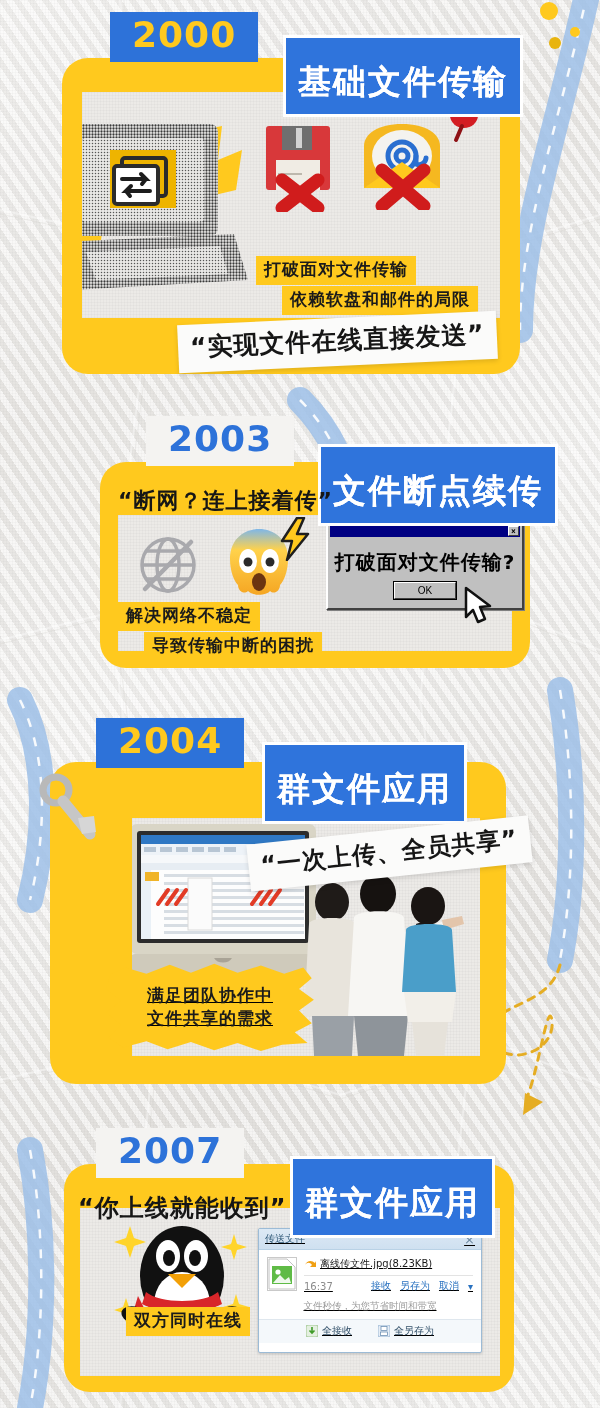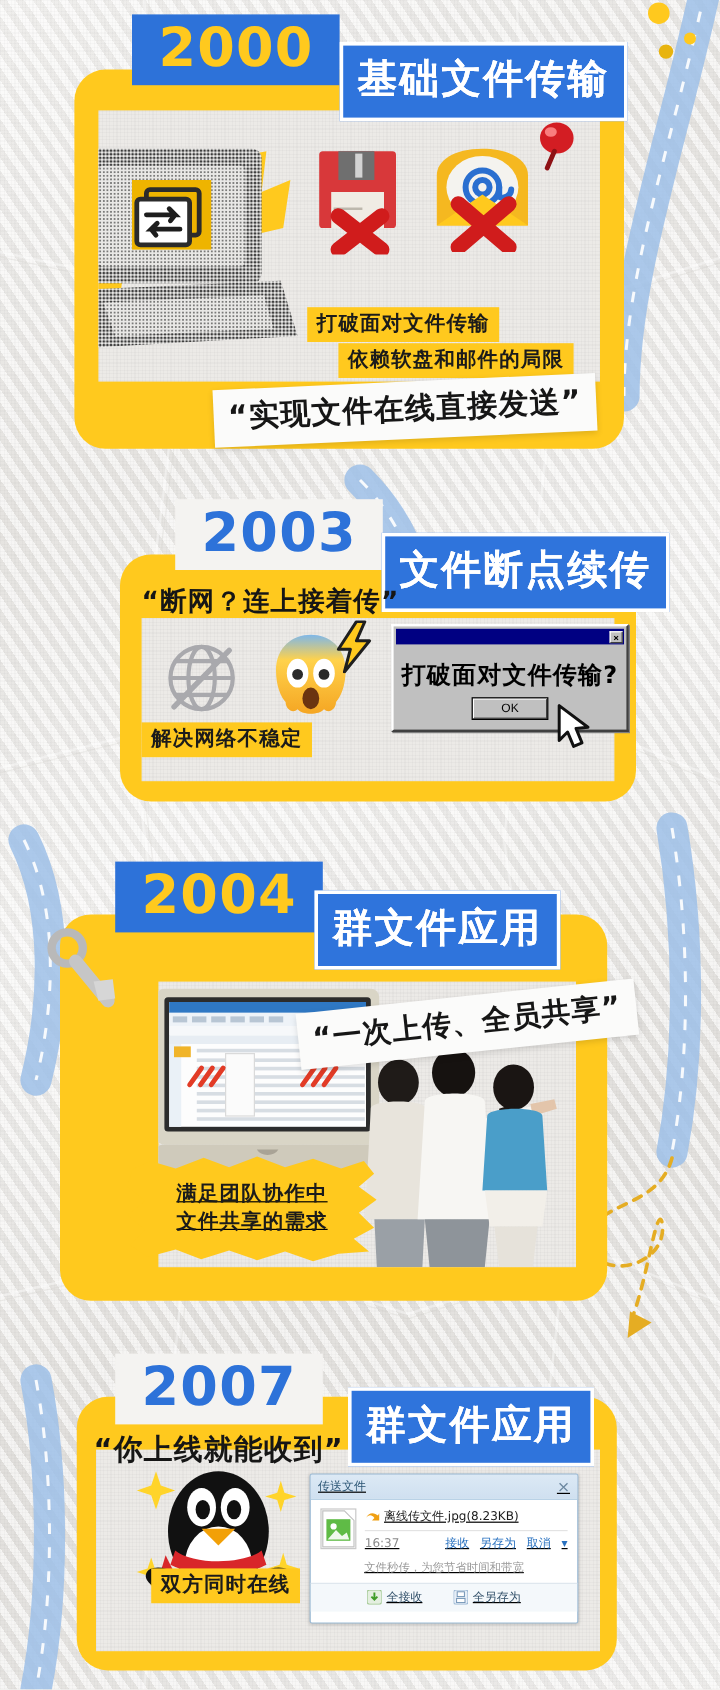--- a/index.html
+++ b/index.html
@@ -22,34 +22,34 @@
   }
   #paper-creases{position:absolute;inset:0;z-index:1;opacity:.5;}
 
   
   #road-deco{position:absolute;inset:0;z-index:2;pointer-events:none;}
 
   
   .year-badge{
     position:absolute; z-index:30;
     display:flex; align-items:center; justify-content:center;
-    font-size:45px; font-weight:bold; letter-spacing:1px;
+    font-size:36px; font-weight:bold; letter-spacing:1px;
     line-height:1;
     font-family:"DejaVu Sans","Liberation Sans",sans-serif;
   }
   .year-badge.onblue{ background:#2d72d9; color:#ffc91e; padding:5px 22px 9px; }
   .year-badge.onwhite{ background:#f4f3f1; color:#2d72d9; padding:5px 22px 9px; }
 
   
   .title-chip{
     position:absolute; z-index:31;
     background:#2f74dc;
     color:#ffffff;
     font-size:33px; font-weight:bold; letter-spacing:2px;
-    padding:6px 12px 9px;
+    padding:22px 12px 9px;
     border:3px solid #ffffff;
     text-shadow:0 0 0 #fff;
     font-family:"DejaVu Sans","Liberation Sans",sans-serif;
     white-space:nowrap;
   }
 
   
   .card-yellow{
     position:absolute; z-index:10;
     background:#ffc91e;
@@ -340,20 +340,21 @@
   </div>
   <div class="win95-msg">打破面对文件传输?</div>
   <div class="win95-ok">OK</div>
 </div>
 <svg width="34" height="40" viewBox="0 0 34 40" style="position:absolute;left:462px;top:586px;z-index:34;">
   <path d="M4 2 L4 31 L11 24 L16 36 L23 33 L18 21 L28 20 Z" fill="#ffffff" stroke="#111" stroke-width="2.5" stroke-linejoin="round"></path>
 </svg>
 
 <div class="cap-group" style="left:118px; top:602px;">
   <div><span class="hl-line">解决网络不稳定</span></div>
+  <div class="r2"><span class="hl-line">导致传输中断的困扰</span></div>
 </div>
 
 <div class="card-yellow" style="left:50px; top:762px; width:456px; height:322px;"></div>
 <div class="card-inner" style="left:132px; top:818px; width:348px; height:238px;">
 
   <svg width="200" height="168" viewBox="0 0 200 168" style="position:absolute;left:-6px;top:4px;">
     <rect x="4" y="2" width="186" height="130" rx="7" fill="#d9d5c6"></rect>
     <rect x="11" y="9" width="172" height="112" rx="3" fill="#2c2c2c"></rect>
     <rect x="15" y="13" width="164" height="104" fill="#fdfdfd"></rect>
     <rect x="15" y="13" width="164" height="9" fill="#2f78c4"></rect>

